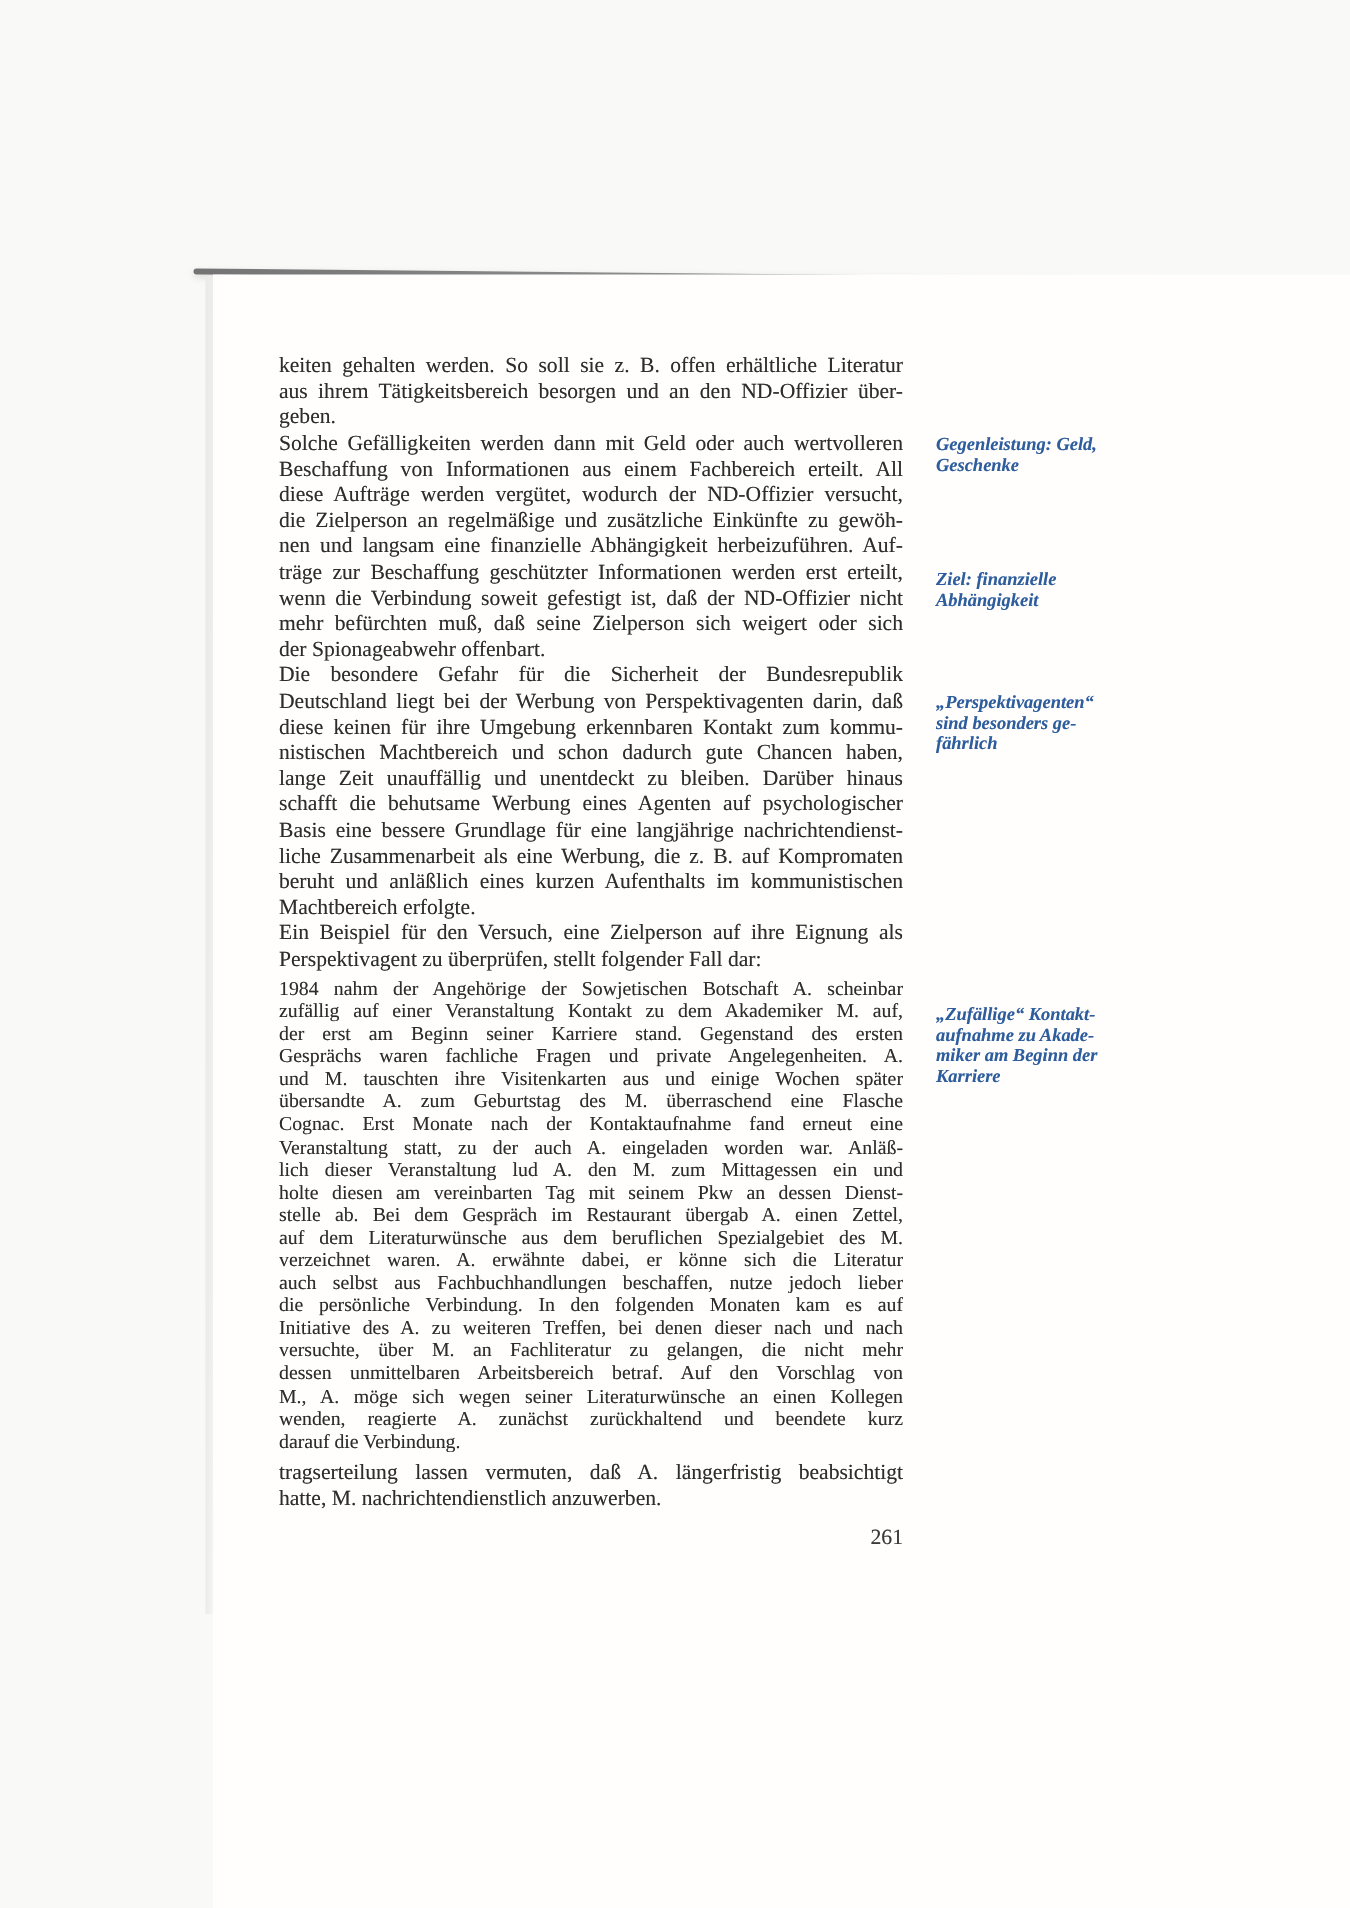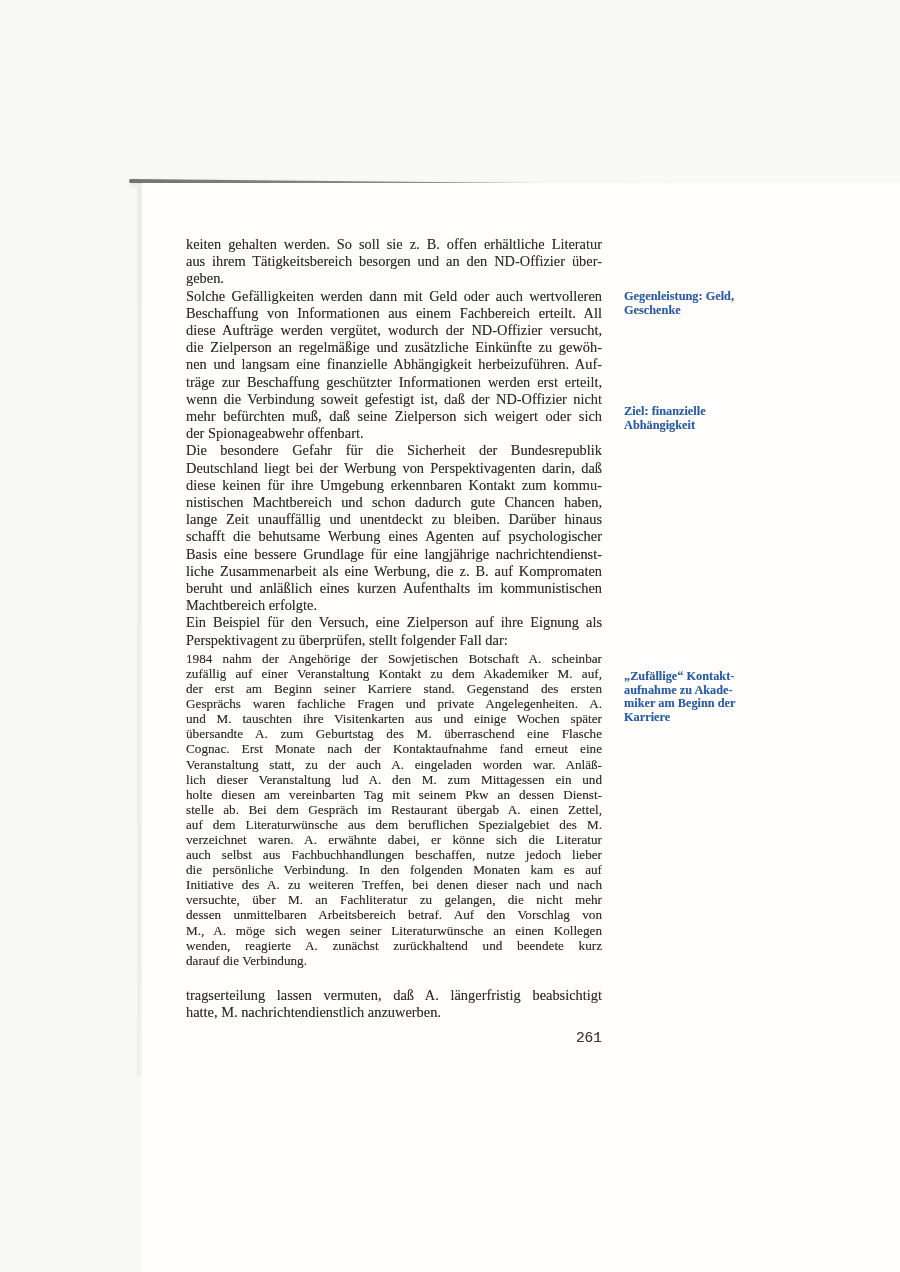--- a/index.html
+++ b/index.html
@@ -57,53 +57,53 @@
   }
   .paragraph { margin: 0; }
   .para-normal {
     font-size: 14.4px;
     line-height: 17.2px;
   }
   .para-case {
     font-size: 13.2px;
     line-height: 15.1px;
     margin-top: 2px;
-    margin-bottom: 19px;
+    margin-bottom: 6px;
   }
   .line {
     text-align: justify;
     text-align-last: justify;
     white-space: normal;
     overflow: hidden;
     max-height: 18px;
   }
   .line:last-child { text-align-last: left; }
   .page-number {
     margin-top: 9px;
     text-align: right;
     font-size: 14.5px;
     color: #3c3a38;
-    font-family: Liberation Mono, monospace;
   }
   .margin-notes {
     position: absolute;
     left: 482px;
     top: 0;
     width: 190px;
     height: 100%;
   }
   .margin-note {
     position: absolute;
     left: 0;
     width: 190px;
     font-weight: 700;
     font-size: 12.3px;
     line-height: 13.6px;
     color: var(--note-ink, #2d5d9d);
     text-shadow: 0 0 0.3px rgba(45,93,157,0.4);
+    font-style: italic;
   }
 </style>
 </head>
 <body>
 
 <div class="scene">
   <div class="top-edge-line"></div>
   <div class="left-edge"></div>
   <div class="paper">
     <div class="body-col" id="body-col">
@@ -166,23 +166,28 @@
           <div class="line">tragserteilung lassen vermuten, daß A. längerfristig beabsichtigt</div>
           <div class="line">hatte, M. nachrichtendienstlich anzuwerben.</div>
         </div>
         <div class="page-number" id="page-number">261</div>
     </div>
     <div class="margin-notes" id="margin-notes">
         <div class="margin-note" style="top: 107px;">
           <div class="note-line">Gegenleistung: Geld,</div>
           <div class="note-line">Geschenke</div>
         </div>
-        <div class="margin-note" style="top: 222px;">
+        <div class="margin-note" style="top: 197px;">
           <div class="note-line">Ziel: finanzielle</div>
           <div class="note-line">Abhängigkeit</div>
+        </div>
+        <div class="margin-note" style="top: 279px;">
+          <div class="note-line">„Perspektivagenten“</div>
+          <div class="note-line">sind besonders ge-</div>
+          <div class="note-line">fährlich</div>
         </div>
         <div class="margin-note" style="top: 487px;">
           <div class="note-line">„Zufällige“ Kontakt-</div>
           <div class="note-line">aufnahme zu Akade-</div>
           <div class="note-line">miker am Beginn der</div>
           <div class="note-line">Karriere</div>
         </div>
       </div>
   </div>
 </div>

